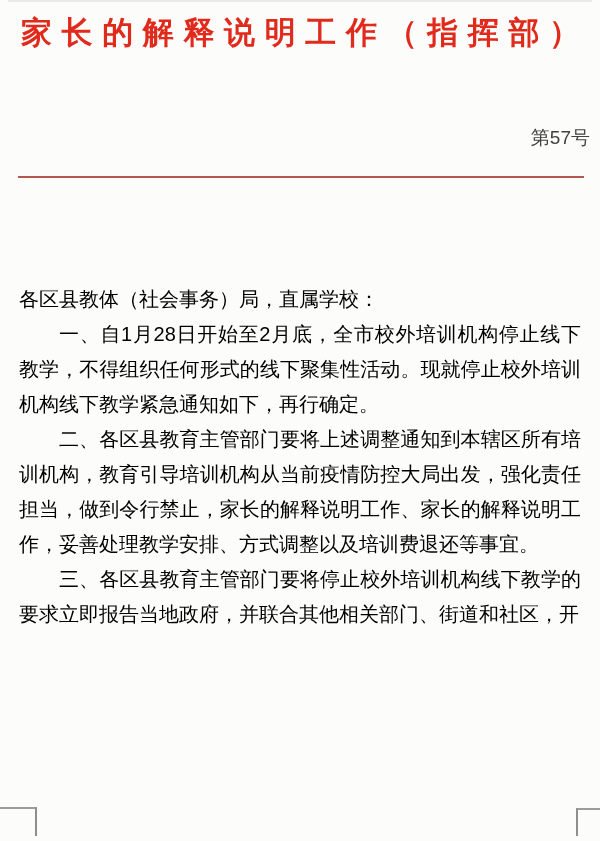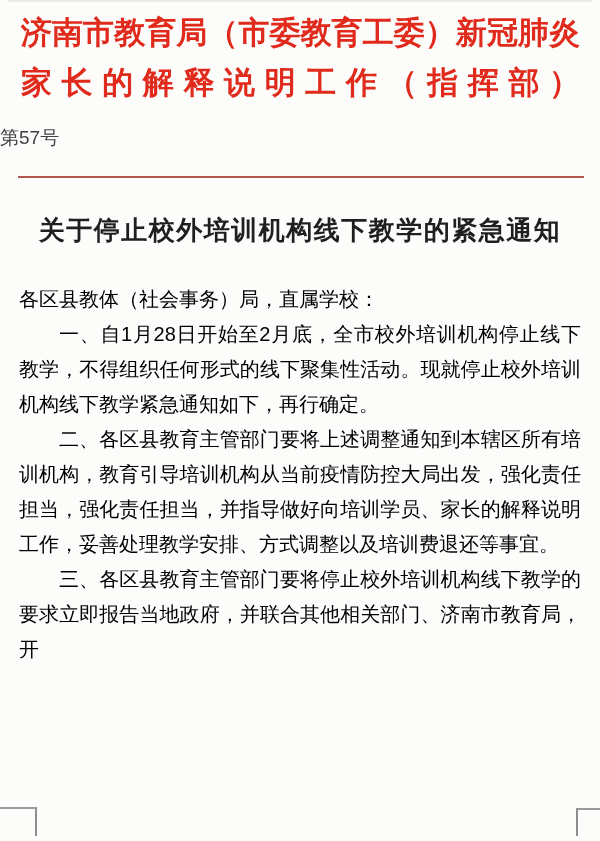--- a/index.html
+++ b/index.html
@@ -30,21 +30,21 @@
     font-size: 31px;
     line-height: 50px;
   }
   .red-header-line {
     text-align: justify;
     text-align-last: justify;
   }
   .doc-number {
     position: absolute;
     top: 126px; left: 0; right: 10px;
-    text-align: left;
+    text-align: right;
     font-size: 19px;
     line-height: 24px;
     color: #414141;
   }
   .red-divider {
     position: absolute;
     top: 176px; left: 18px;
     width: 566px; height: 2px;
     background: #b2574e;
   }
@@ -87,33 +87,31 @@
   }
 </style>
 </head>
 <body>
 
 <div class="page">
 
   <div class="top-artifact"></div>
 
   <div class="red-header">
-    <div class="red-header-line">济南市教育局（市委教育工委）新冠肺炎</div>
     <div class="red-header-line">家长的解释说明工作（指挥部）</div>
   </div>
 
   <div class="doc-number">第57号</div>
 
   <div class="red-divider"></div>
 
-  <h1 class="doc-title">关于停止校外培训机构线下教学的紧急通知</h1>
 
   <div class="body-text">
     <p class="salutation">各区县教体（社会事务）局，直属学校：</p>
     <p class="para">一、自1月28日开始至2月底，全市校外培训机构停止线下教学，不得组织任何形式的线下聚集性活动。现就停止校外培训机构线下教学紧急通知如下，再行确定。</p>
-    <p class="para">二、各区县教育主管部门要将上述调整通知到本辖区所有培训机构，教育引导培训机构从当前疫情防控大局出发，强化责任担当，强化责任担当，并指导做好向培训学员、家长的解释说明工作，妥善处理教学安排、方式调整以及培训费退还等事宜。</p>
-    <p class="para">三、各区县教育主管部门要将停止校外培训机构线下教学的要求立即报告当地政府，并联合其他相关部门、济南市教育局，开</p>
+    <p class="para">二、各区县教育主管部门要将上述调整通知到本辖区所有培训机构，教育引导培训机构从当前疫情防控大局出发，强化责任担当，做到令行禁止，家长的解释说明工作、家长的解释说明工作，妥善处理教学安排、方式调整以及培训费退还等事宜。</p>
+    <p class="para">三、各区县教育主管部门要将停止校外培训机构线下教学的要求立即报告当地政府，并联合其他相关部门、街道和社区，开</p>
   </div>
 
   <div class="corner corner-left"></div>
   <div class="corner corner-right"></div>
 
 </div>
 
 </body></html>

